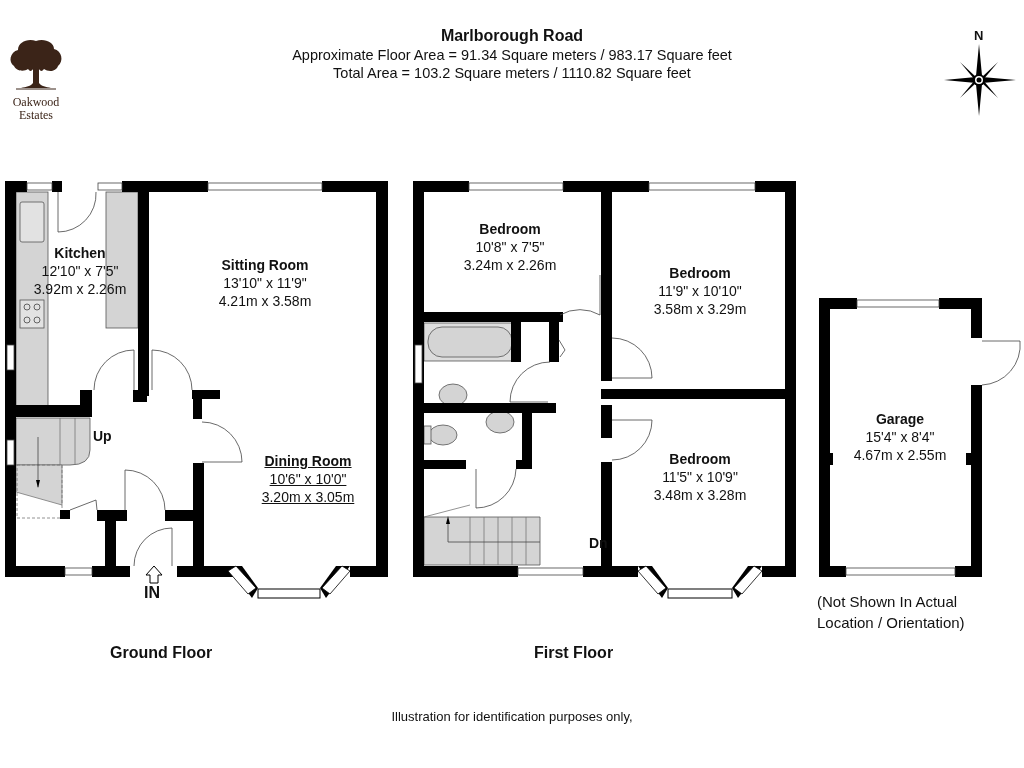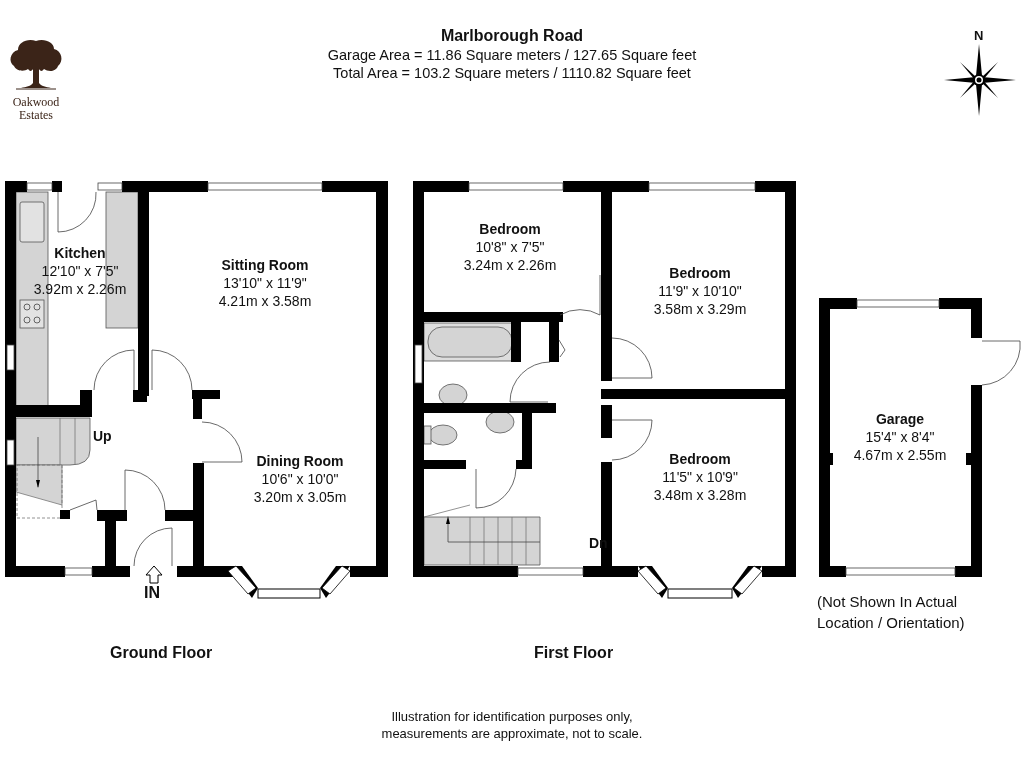--- a/index.html
+++ b/index.html
@@ -17,21 +17,21 @@
   .floor-label { position:absolute; font-size:16px; font-weight:bold;margin-top:44px; }
   .note { position:absolute; font-size:15px; line-height:21px; }
   .footer { position:absolute; left:300px; top:708px; width:424px; text-align:center; font-size:13px; line-height:17px; }
   .marker { position:absolute; font-size:14px; font-weight:bold; }
 </style>
 </head>
 <body>
 
 <div class="header">
   <div class="title">Marlborough Road</div>
-  <div class="area-line">Garage Area = 11.86 Square meters / 127.65 Square feet</div>
+  <div class="area-line">Approximate Floor Area = 91.34 Square meters / 983.17 Square feet</div>
   <div class="area-line">Total Area = 103.2 Square meters / 1110.82 Square feet</div>
 </div>
 
 <div class="logo">
   <svg width="60" height="56" viewBox="0 0 60 56">
     <path d="M8 30 C2 26 4 16 12 14 C12 6 22 2 30 5 C38 2 48 6 48 13 C56 15 58 25 52 30 C50 36 42 36 38 33 C36 36 34 35 33 33 L33 47 C35 50 40 51 45 52 L15 52 C20 51 25 50 27 47 L27 33 C26 35 24 36 22 33 C18 36 10 35 8 30 Z" fill="#3b2418"></path>
     <line x1="10" y1="53" x2="50" y2="53" stroke="#3b2418" stroke-width="1"></line>
   </svg>
   <div class="logo-text">Oakwood</div>
   <div class="logo-text">Estates</div>
@@ -209,21 +209,21 @@
 <div class="room-label" style="left:20px;top:244px;width:120px;">
   <div class="name">Kitchen</div>
   <div>12'10" x 7'5"</div>
   <div>3.92m x 2.26m</div>
 </div>
 <div class="room-label" style="left:190px;top:256px;width:150px;">
   <div class="name">Sitting Room</div>
   <div>13'10" x 11'9"</div>
   <div>4.21m x 3.58m</div>
 </div>
-<div class="room-label" style="left:230px;top:452px;width:140px;">
+<div class="room-label" style="left:238px;top:452px;width:140px;text-decoration:underline;">
   <div class="name">Dining Room</div>
   <div>10'6" x 10'0"</div>
   <div>3.20m x 3.05m</div>
 </div>
 <div class="marker" style="left:93px;top:428px;">Up</div>
 <div class="marker" style="left:144px;top:584px;font-size:16px;">IN</div>
 <div class="floor-label" style="left:110px;top:600px;">Ground Floor</div>
 
 <div class="room-label" style="left:430px;top:220px;width:160px;">
   <div class="name">Bedroom</div>
@@ -248,14 +248,13 @@
   <div>15'4" x 8'4"</div>
   <div>4.67m x 2.55m</div>
 </div>
 <div class="note" style="left:817px;top:591px;">
   <div>(Not Shown In Actual</div>
   <div>Location / Orientation)</div>
 </div>
 
 <div class="footer">
   <div>Illustration for identification purposes only,</div>
-  <div>measurements are approximate, not to scale.</div>
 </div>
 
 </body></html>

